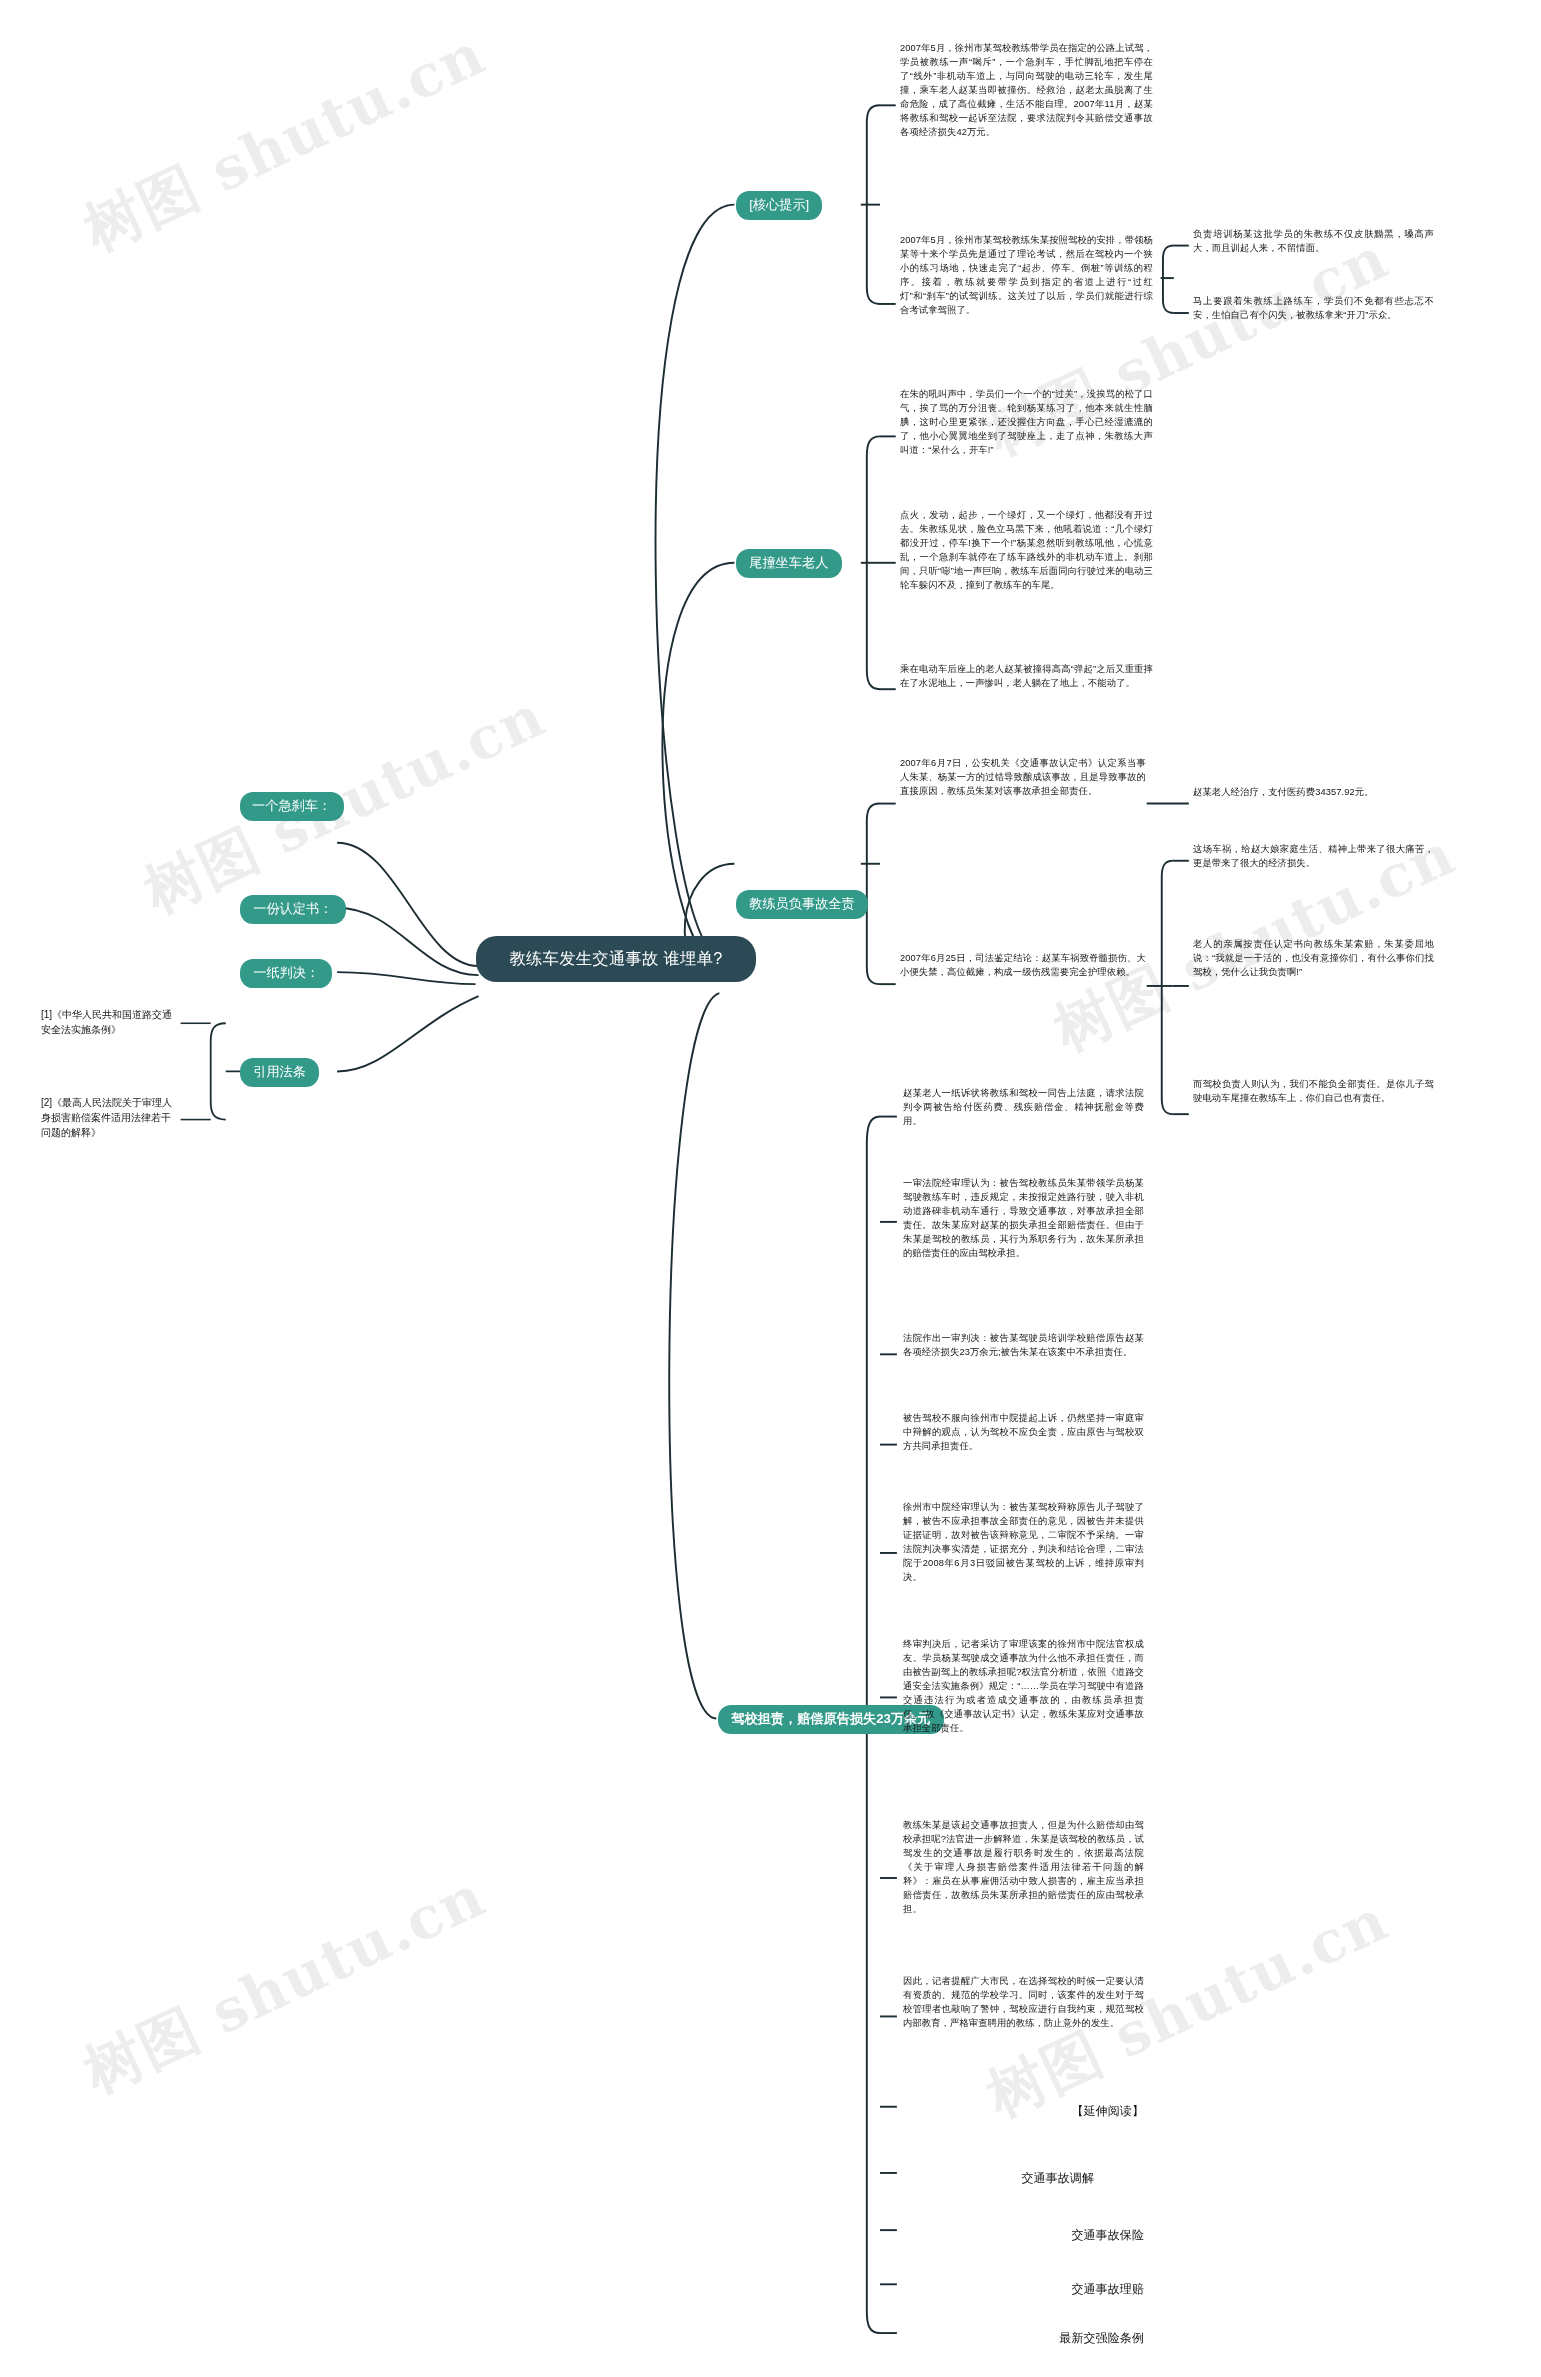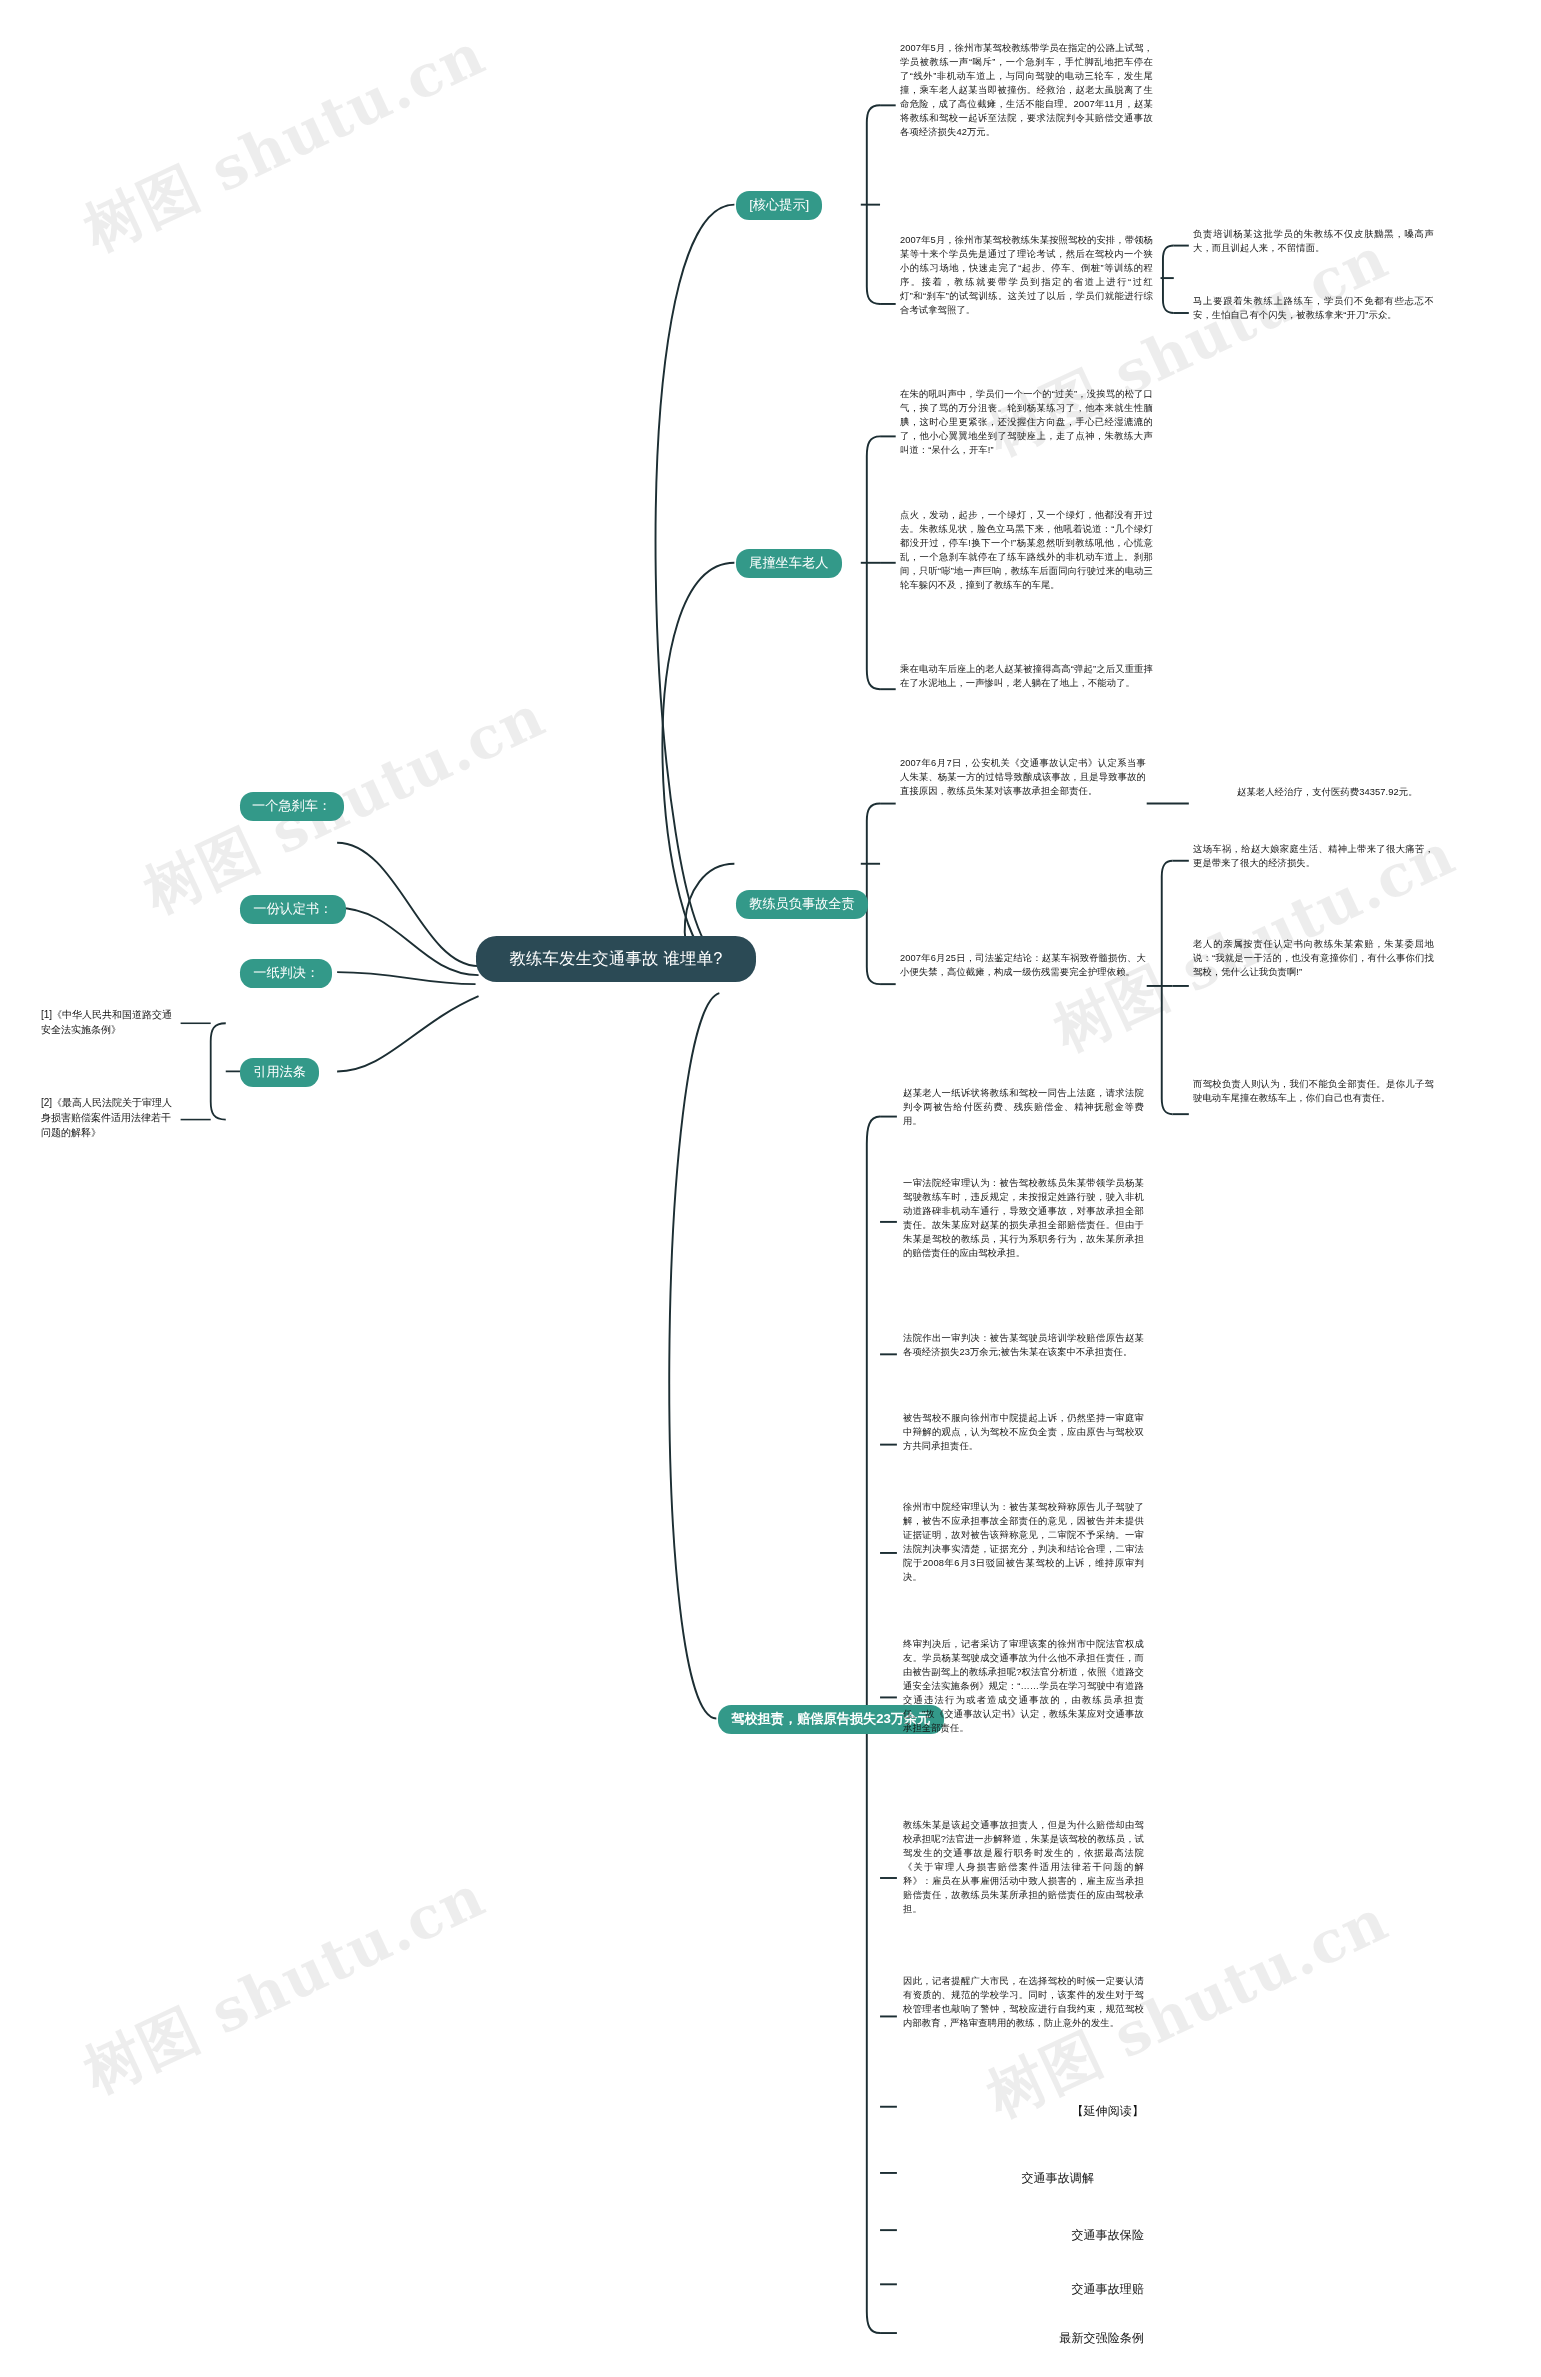--- a/index.html
+++ b/index.html
@@ -178,21 +178,21 @@
   <div class="node leaf" style="left:1193px; top:295px; width:241px;">马上要跟着朱教练上路练车，学员们不免都有些忐忑不安，生怕自己有个闪失，被教练拿来“开刀”示众。</div>
 
   <div class="node topic" style="left:736px; top:549px;">尾撞坐车老人</div>
   <div class="node leaf" style="left:900px; top:388px; width:253px;">在朱的吼叫声中，学员们一个一个的“过关”，没挨骂的松了口气，挨了骂的万分沮丧。轮到杨某练习了，他本来就生性腼腆，这时心里更紧张，还没握住方向盘，手心已经湿漉漉的了，他小心翼翼地坐到了驾驶座上，走了点神，朱教练大声叫道：“呆什么，开车!”</div>
   <div class="node leaf" style="left:900px; top:509px; width:253px;">点火，发动，起步，一个绿灯，又一个绿灯，他都没有开过去。朱教练见状，脸色立马黑下来，他吼着说道：“几个绿灯都没开过，停车!换下一个!”杨某忽然听到教练吼他，心慌意乱，一个急刹车就停在了练车路线外的非机动车道上。刹那间，只听“嘭”地一声巨响，教练车后面同向行驶过来的电动三轮车躲闪不及，撞到了教练车的车尾。</div>
   <div class="node leaf" style="left:900px; top:663px; width:253px;">乘在电动车后座上的老人赵某被撞得高高“弹起”之后又重重摔在了水泥地上，一声惨叫，老人躺在了地上，不能动了。</div>
 
   <div class="node topic" style="left:736px; top:854px;margin-top:36px;">教练员负事故全责</div>
   <div class="node leaf" style="left:900px; top:757px; width:246px;">2007年6月7日，公安机关《交通事故认定书》认定系当事人朱某、杨某一方的过错导致酿成该事故，且是导致事故的直接原因，教练员朱某对该事故承担全部责任。</div>
   <div class="node leaf" style="left:900px; top:952px; width:246px;">2007年6月25日，司法鉴定结论：赵某车祸致脊髓损伤、大小便失禁，高位截瘫，构成一级伤残需要完全护理依赖。</div>
-  <div class="node leaf" style="left:1193px; top:786px; width:241px;margin-left:44px;">赵某老人经治疗，支付医药费34357.92元。</div>
+  <div class="node leaf" style="left:1193px; top:786px; width:241px;">赵某老人经治疗，支付医药费34357.92元。</div>
   <div class="node leaf" style="left:1193px; top:843px; width:241px;">这场车祸，给赵大娘家庭生活、精神上带来了很大痛苦，更是带来了很大的经济损失。</div>
   <div class="node leaf" style="left:1193px; top:938px; width:241px;">老人的亲属按责任认定书向教练朱某索赔，朱某委屈地说：“我就是一干活的，也没有意撞你们，有什么事你们找驾校，凭什么让我负责啊!”</div>
   <div class="node leaf" style="left:1193px; top:1078px; width:241px;">而驾校负责人则认为，我们不能负全部责任。是你儿子驾驶电动车尾撞在教练车上，你们自己也有责任。</div>
 
   <div class="node topic" style="left:718px; top:1705px;font-weight:bold;">驾校担责，赔偿原告损失23万余元</div>
 
   <div class="node leaf" style="left:903px; top:1087px; width:241px;">赵某老人一纸诉状将教练和驾校一同告上法庭，请求法院判令两被告给付医药费、残疾赔偿金、精神抚慰金等费用。</div>
   <div class="node leaf" style="left:903px; top:1177px; width:241px;">一审法院经审理认为：被告驾校教练员朱某带领学员杨某驾驶教练车时，违反规定，未按报定姓路行驶，驶入非机动道路碑非机动车通行，导致交通事故，对事故承担全部责任。故朱某应对赵某的损失承担全部赔偿责任。但由于朱某是驾校的教练员，其行为系职务行为，故朱某所承担的赔偿责任的应由驾校承担。</div>
   <div class="node leaf" style="left:903px; top:1332px; width:241px;">法院作出一审判决：被告某驾驶员培训学校赔偿原告赵某各项经济损失23万余元;被告朱某在该案中不承担责任。</div>
   <div class="node leaf" style="left:903px; top:1412px; width:241px;">被告驾校不服向徐州市中院提起上诉，仍然坚持一审庭审中辩解的观点，认为驾校不应负全责，应由原告与驾校双方共同承担责任。</div>

